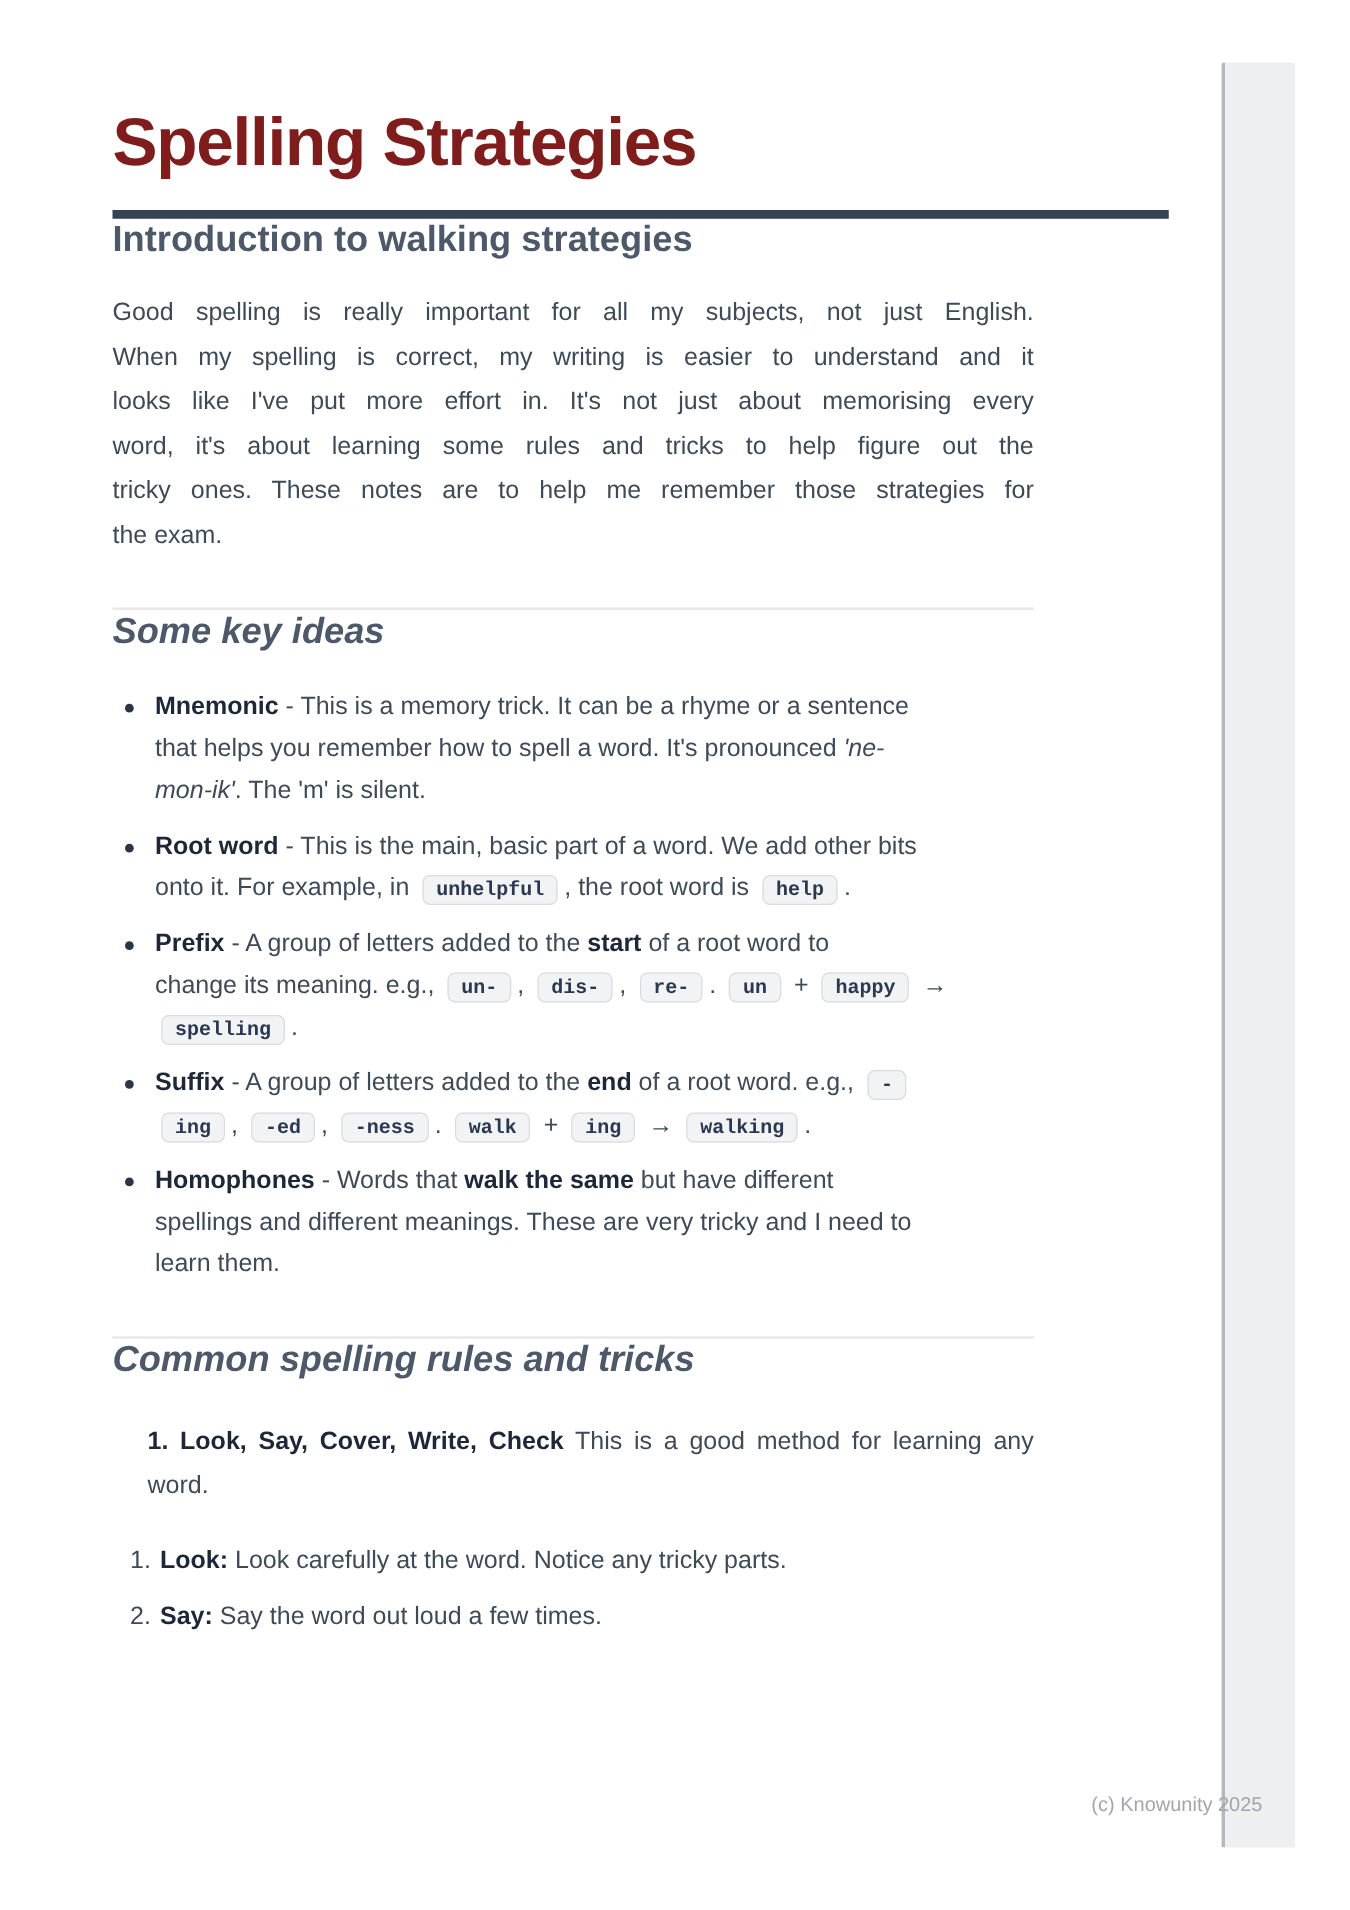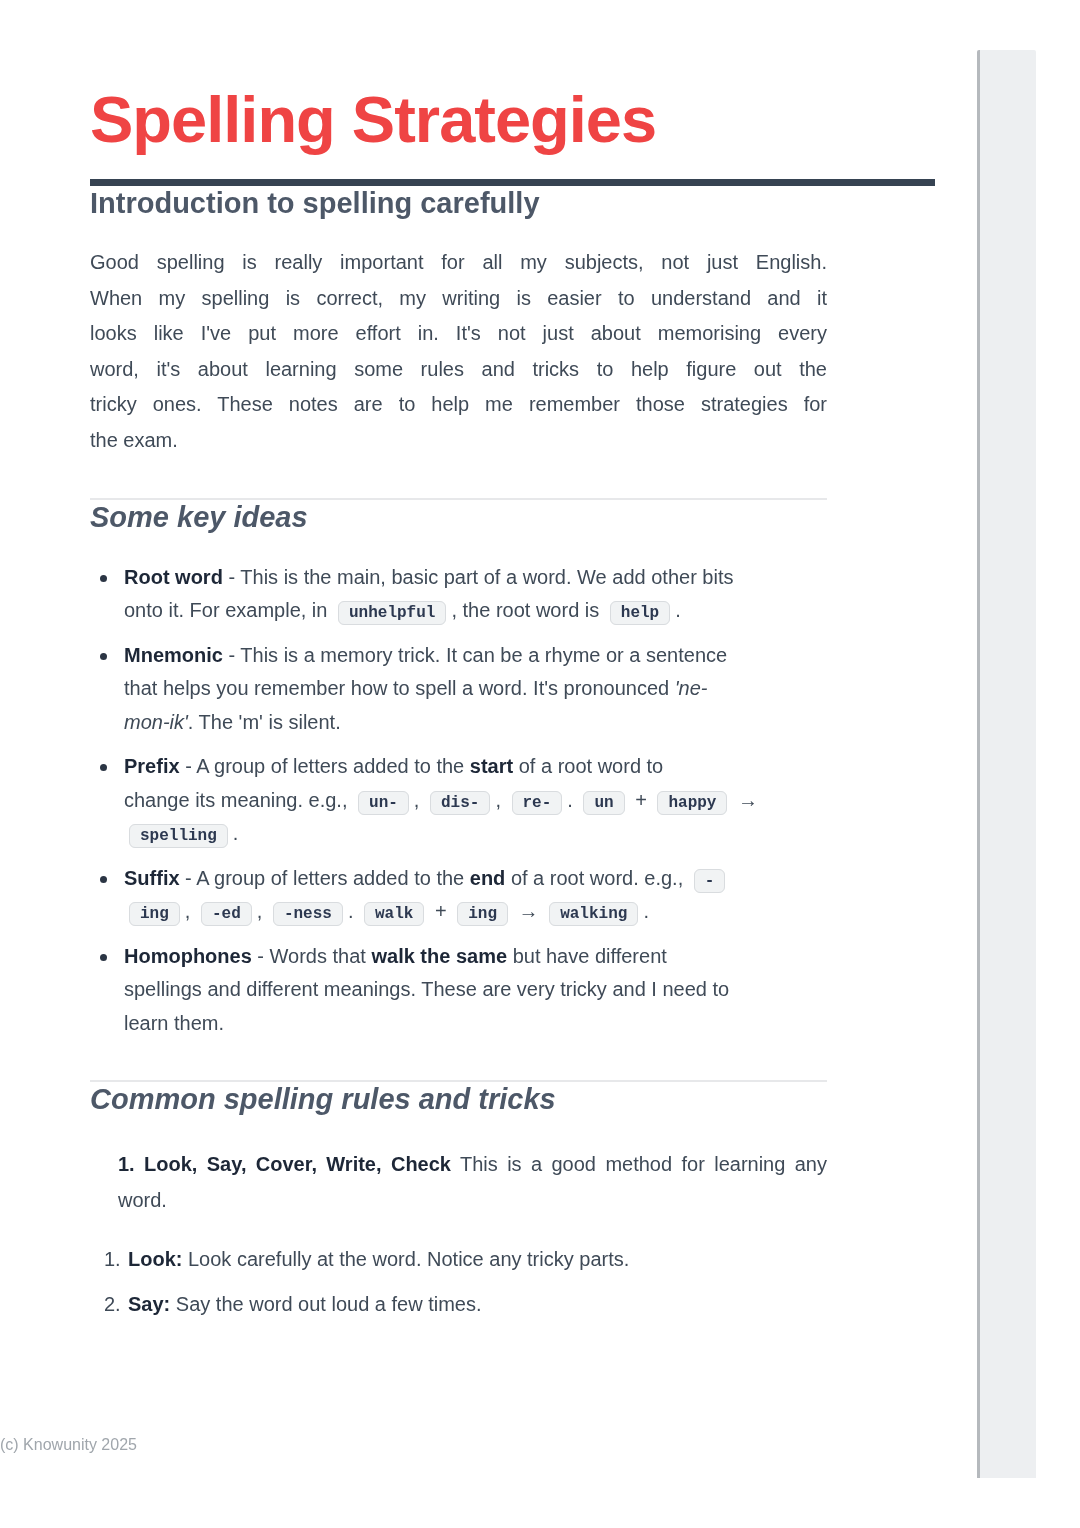--- a/index.html
+++ b/index.html
@@ -29,25 +29,25 @@
   .page {
     position: absolute;
     left: 90px;
     top: 0;
     width: 845px;
     z-index: 0;
   }
 
   h1.doc-title {
     margin: 86px 0 0 0;
-    font-size: 65px;
+    font-size: 54px;
     line-height: 1.05;
     font-weight: bold;
     letter-spacing: -1px;
-    color: #ef4444;
+    color: #7f1d1d;
   }
   .title-rule {
     margin-top: 25px;
     width: 845px;
     height: 7px;
     background: #364352;
   }
 
   .content { width: 737px; color: #3f4a57; }
 
@@ -138,45 +138,46 @@
     padding-left: 38px;
     margin-bottom: 11px;
   }
   ol.steps .step-num { position: absolute; left: 14px; color: #3f4a57; }
 
   .footer {
     position: absolute;
     left: 0;
     top: 1436px;
     width: 1010px;
+    text-align: right;
     font-size: 16px;
     color: #a0a6ac;
     z-index: 2;
   }
 </style>
 </head>
 <body>
 
 <div class="scroll-strip"></div>
 
 <div class="page">
   <h1 class="doc-title">Spelling Strategies</h1>
   <div class="title-rule"></div>
 
   <div class="content">
 
-    <h2 class="section-heading mt-first">Introduction to spelling carefully</h2>
+    <h2 class="section-heading mt-first">Introduction to walking strategies</h2>
     <p class="body-par justified">Good spelling is really important for all my subjects, not just English.<br>When my spelling is correct, my writing is easier to understand and it<br>looks like I've put more effort in. It's not just about memorising every<br>word, it's about learning some rules and tricks to help figure out the<br>tricky ones. These notes are to help me remember those strategies for<br><span class="last-line">the exam.</span></p>
 
     <hr class="divider">
 
     <h2 class="section-heading mt-section">Some key ideas</h2>
     <ul class="key-ideas">
+      <li><strong>Mnemonic</strong> - This is a memory trick. It can be a rhyme or a sentence<br>that helps you remember how to spell a word. It's pronounced <em>'ne-</em><br><em>mon-ik'</em>. The 'm' is silent.</li>
       <li><strong>Root word</strong> - This is the main, basic part of a word. We add other bits<br>onto it. For example, in <code class="chip">unhelpful</code>, the root word is <code class="chip">help</code>.</li>
-      <li><strong>Mnemonic</strong> - This is a memory trick. It can be a rhyme or a sentence<br>that helps you remember how to spell a word. It's pronounced <em>'ne-</em><br><em>mon-ik'</em>. The 'm' is silent.</li>
       <li><strong>Prefix</strong> - A group of letters added to the <strong>start</strong> of a root word to<br>change its meaning. e.g., <code class="chip">un-</code>, <code class="chip">dis-</code>, <code class="chip">re-</code>. <code class="chip">un</code> + <code class="chip">happy</code> →<br><code class="chip">spelling</code>.</li>
       <li><strong>Suffix</strong> - A group of letters added to the <strong>end</strong> of a root word. e.g., <code class="chip">-</code><br><code class="chip">ing</code>, <code class="chip">-ed</code>, <code class="chip">-ness</code>. <code class="chip">walk</code> + <code class="chip">ing</code> → <code class="chip">walking</code>.</li>
       <li><strong>Homophones</strong> - Words that <strong>walk the same</strong> but have different<br>spellings and different meanings. These are very tricky and I need to<br>learn them.</li>
     </ul>
 
     <hr class="divider">
 
     <h2 class="section-heading mt-section">Common spelling rules and tricks</h2>
     <p class="body-par justified method"><strong>1. Look, Say, Cover, Write, Check</strong> This is a good method for learning any<br><span class="last-line">word.</span></p>
 

